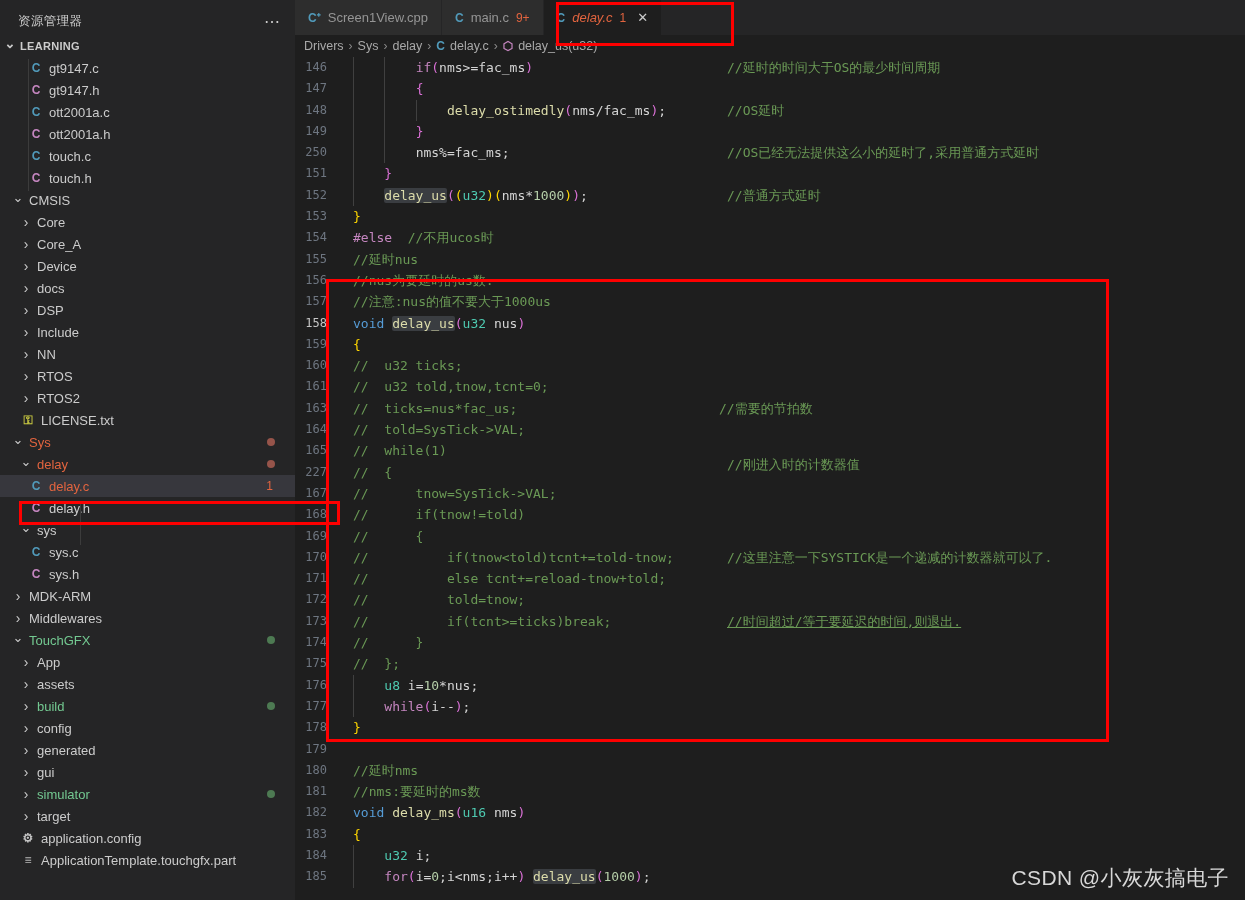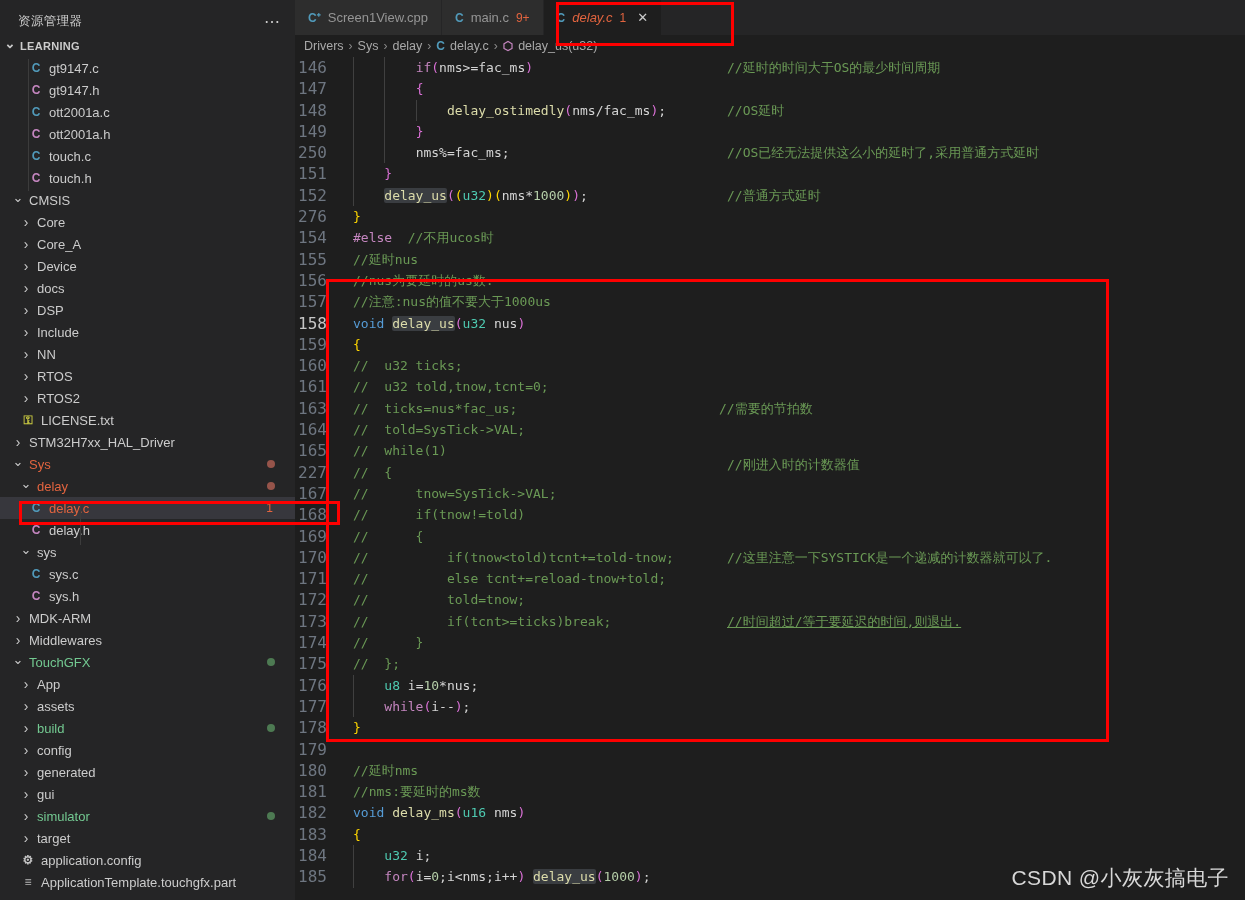--- a/index.html
+++ b/index.html
@@ -83,21 +83,21 @@
   .bc-ic{ font-weight:bold; font-size:12px; }
 
   .code{
     position:absolute; top:57px; left:0; right:0; bottom:0;
     font-family:"DejaVu Sans Mono","Liberation Mono",monospace;
     font-size:13px; line-height:21.3px; background:#1e1e1e; overflow:hidden;
   }
   .cline{ height:21.3px; display:flex; align-items:center; white-space:pre; position:relative; }
   .ln{
     width:46px; flex:0 0 46px; text-align:right; padding-right:14px;
-    color:#6e7681; font-size:16px;
+    color:#6e7681; font-size:12px;
   }
   .cline.cur .ln{ color:#c6c6c6; }
   .ctext{ position:relative; flex:1; padding-left:12px; }
   .cmt{ color:#6a9955; }
   .kw{ color:#569cd6; }
   .kw2{ color:#c586c0; }
   .fn{ color:#dcdcaa; }
   .typ{ color:#4ec9b0; }
   .num{ color:#b5cea8; }
   .pl{ color:#d4d4d4; }
@@ -216,25 +216,20 @@
           <span class="chev right" style="margin-right: 5px;"></span>
           <span class="lbl white">RTOS2</span>
         </div>
         <div class="row">
           <span class="ind" style="width: 20px; flex: 0 0 20px;"></span>
           <span class="ficon lic-ic">⚿</span>
           <span class="lbl white">LICENSE.txt</span>
         </div>
         <div class="row">
           <span class="ind" style="width: 12px; flex: 0 0 12px;"></span>
-          <span class="chev right" style="margin-right: 5px;"></span>
-          <span class="lbl white">STM32H7xx_HAL_Driver</span>
-        </div>
-        <div class="row">
-          <span class="ind" style="width: 12px; flex: 0 0 12px;"></span>
           <span class="chev down" style="margin-right: 5px;"></span>
           <span class="lbl red">Sys</span>
           <span class="dot red"></span>
         </div>
         <div class="row">
           <span class="ind" style="width: 20px; flex: 0 0 20px;"></span>
           <span class="chev down" style="margin-right: 5px;"></span>
           <span class="lbl red">delay</span>
           <span class="dot red"></span>
         </div>
@@ -373,21 +368,21 @@
       </div>
 
     <div class="code" id="code">
         <div class="cline"><span class="ln">146</span><span class="ctext"><span class="vline" style="left: 12px;"></span><span class="vline" style="left: 43.28px;"></span><span class="pl">        </span><span class="kw2">if</span><span class="br2">(</span><span class="pl">nms</span><span class="pl">&gt;=</span><span class="pl">fac_ms</span><span class="br2">)</span><span class="rcmt" style="left: 386px;">//延时的时间大于OS的最少时间周期</span></span></div>
         <div class="cline"><span class="ln">147</span><span class="ctext"><span class="vline" style="left: 12px;"></span><span class="vline" style="left: 43.28px;"></span><span class="pl">        </span><span class="br2">{</span></span></div>
         <div class="cline"><span class="ln">148</span><span class="ctext"><span class="vline" style="left: 12px;"></span><span class="vline" style="left: 43.28px;"></span><span class="vline" style="left: 74.56px;"></span><span class="pl">            </span><span class="fn">delay_ostimedly</span><span class="br2">(</span><span class="pl">nms</span><span class="pl">/</span><span class="pl">fac_ms</span><span class="br2">)</span><span class="pl">;</span><span class="rcmt" style="left: 386px;">//OS延时</span></span></div>
         <div class="cline"><span class="ln">149</span><span class="ctext"><span class="vline" style="left: 12px;"></span><span class="vline" style="left: 43.28px;"></span><span class="pl">        </span><span class="br2">}</span></span></div>
         <div class="cline"><span class="ln">250</span><span class="ctext"><span class="vline" style="left: 12px;"></span><span class="vline" style="left: 43.28px;"></span><span class="pl">        </span><span class="pl">nms</span><span class="pl">%=</span><span class="pl">fac_ms</span><span class="pl">;</span><span class="rcmt" style="left: 386px;">//OS已经无法提供这么小的延时了,采用普通方式延时</span></span></div>
         <div class="cline"><span class="ln">151</span><span class="ctext"><span class="vline" style="left: 12px;"></span><span class="pl">    </span><span class="br2">}</span></span></div>
         <div class="cline"><span class="ln">152</span><span class="ctext"><span class="vline" style="left: 12px;"></span><span class="pl">    </span><span class="fn sel">delay_us</span><span class="br2">(</span><span class="br1">(</span><span class="typ">u32</span><span class="br1">)</span><span class="br1">(</span><span class="pl">nms</span><span class="pl">*</span><span class="num">1000</span><span class="br1">)</span><span class="br2">)</span><span class="pl">;</span><span class="rcmt" style="left: 386px;">//普通方式延时</span></span></div>
-        <div class="cline"><span class="ln">276</span><span class="ctext"><span class="br1">}</span></span></div>
+        <div class="cline"><span class="ln">153</span><span class="ctext"><span class="br1">}</span></span></div>
         <div class="cline"><span class="ln">154</span><span class="ctext"><span class="pre">#else</span><span class="pl">  </span><span class="cmt">//不用ucos时</span></span></div>
         <div class="cline"><span class="ln">155</span><span class="ctext"><span class="cmt">//延时nus</span></span></div>
         <div class="cline"><span class="ln">156</span><span class="ctext"><span class="cmt">//nus为要延时的us数.</span></span></div>
         <div class="cline"><span class="ln">157</span><span class="ctext"><span class="cmt">//注意:nus的值不要大于1000us</span></span></div>
         <div class="cline cur"><span class="ln">158</span><span class="ctext"><span class="kw">void </span><span class="fn sel">delay_us</span><span class="br2">(</span><span class="typ">u32 </span><span class="pl">nus</span><span class="br2">)</span></span></div>
         <div class="cline"><span class="ln">159</span><span class="ctext"><span class="br1">{</span></span></div>
         <div class="cline"><span class="ln">160</span><span class="ctext"><span class="cmt">//  u32 ticks;</span></span></div>
         <div class="cline"><span class="ln">161</span><span class="ctext"><span class="cmt">//  u32 told,tnow,tcnt=0;</span></span></div>
         <div class="cline"><span class="ln">163</span><span class="ctext"><span class="cmt">//  ticks=nus*fac_us;</span><span class="rcmt" style="left: 378px;">//需要的节拍数</span></span></div>
         <div class="cline"><span class="ln">164</span><span class="ctext"><span class="cmt">//  told=SysTick-&gt;VAL;</span><span class="rcmt" style="left: 386px; margin-top: 35px;">//刚进入时的计数器值</span></span></div>

